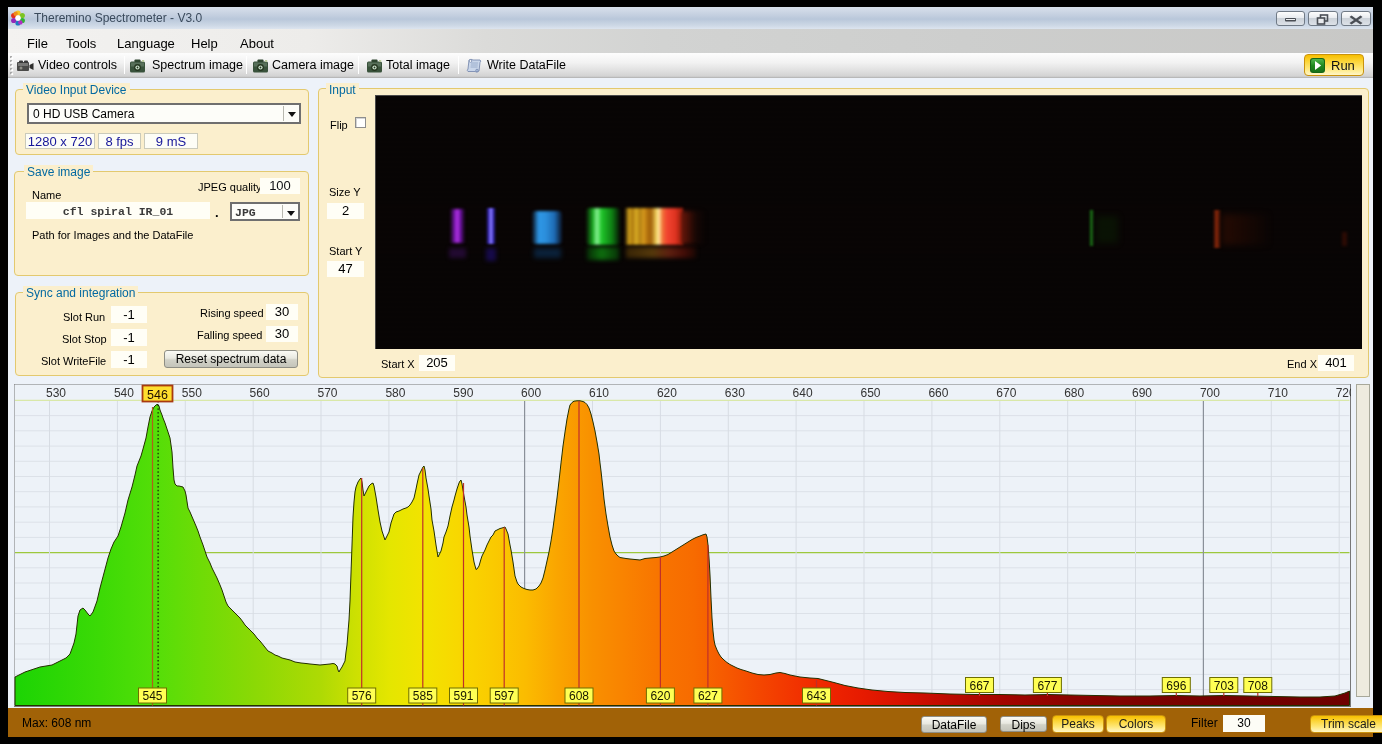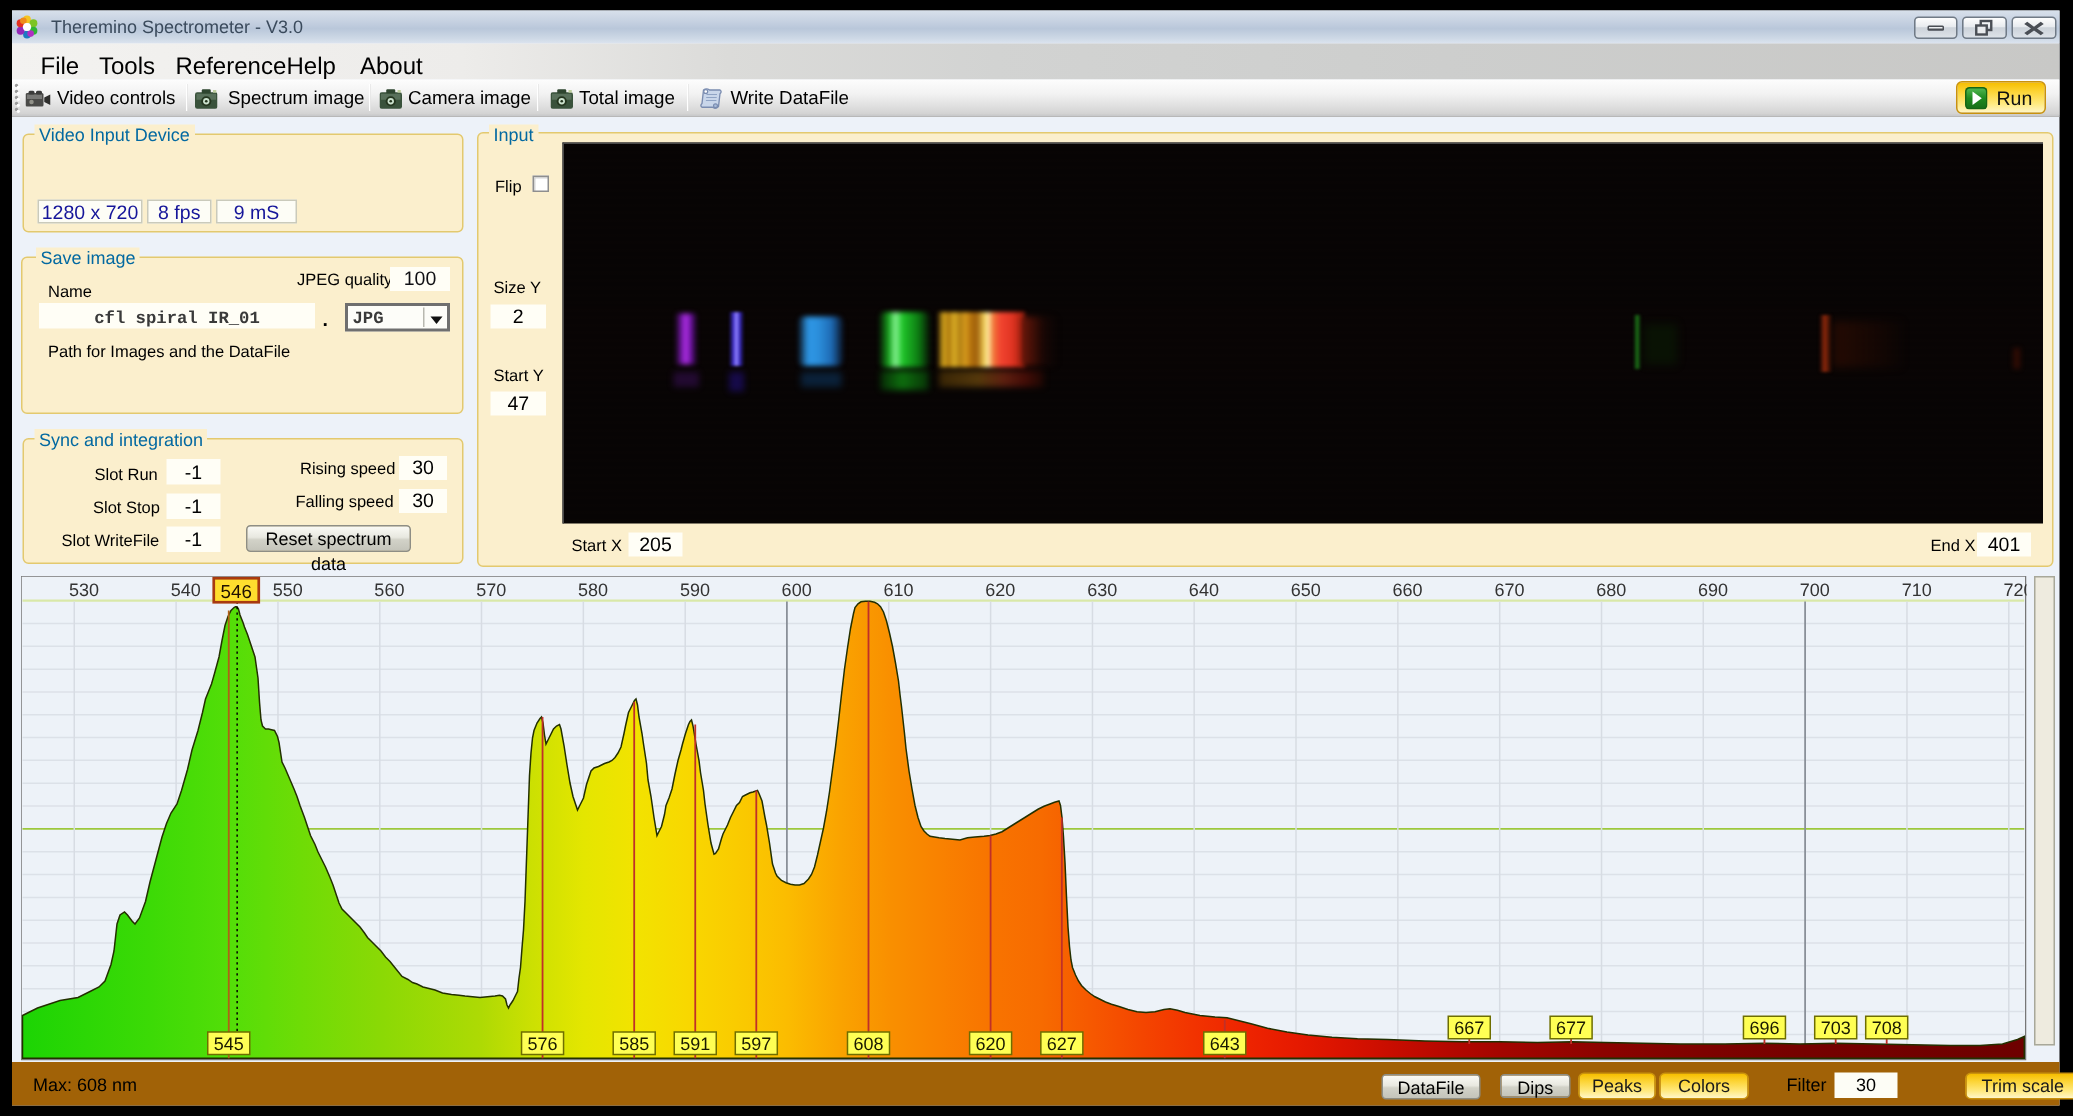--- a/index.html
+++ b/index.html
@@ -8,21 +8,21 @@
 .abs { position:absolute; }
 #win { position:absolute; left:8px; top:7px; width:1365px; height:730px; background:#EDF2F9; }
 
 #titlebar { position:absolute; left:0; top:0; width:100%; height:22px;
   background:linear-gradient(to bottom,#D8E0EB 0%,#C2CEDF 40%,#B9C7DA 55%,#CED9E6 85%,#DCE4EF 100%); }
 #title-text { position:absolute; left:26px; top:4px; font-size:12px; color:#3A4A5C; }
 .wbtn { position:absolute; top:4px; height:15px; border:1px solid #707A86; border-radius:3px;
   background:linear-gradient(to bottom,#FDFDFD 0%,#E8EBEF 45%,#CCD2D9 50%,#DDE2E8 100%); }
 
 #menubar { position:absolute; left:0; top:22px; width:100%; height:24px; background:linear-gradient(to right,#F3F2F0 0%,#EDECEA 22%,#DBDBD9 35%,#D2D3D2 48%,#CDCECD 70%,#C8C8C6 100%); }
-.menuitem { position:absolute; top:7px; font-size:16px; color:#000; }
+.menuitem { position:absolute; top:7px; font-size:13px; color:#000; }
 
 #toolbar { position:absolute; left:0; top:46px; width:100%; height:25px;
   background:linear-gradient(to bottom,#FDFDFD 0%,#F2F2F2 40%,#DFDFDF 75%,#D3D3D3 95%,#C8C8C8 100%);
   border-bottom:1px solid #B8B8B8; }
 .tbtext { position:absolute; top:5px; font-size:12.5px; color:#000; }
 .tbsep { position:absolute; top:3px; width:1px; height:18px; background:#B0B0B0; border-right:1px solid #FFF; }
 
 .group { position:absolute; background:#FBEFCD; border:1px solid #E3C96F; border-radius:4px; }
 .gtitle { position:absolute; font-size:12px; color:#0369a1; background:#FBEFCD; padding:0 3px; }
 .field { position:absolute; background:#FDFDF6; border:1px solid #CACABB; font-size:13px; color:#16169A; text-align:center; }
@@ -61,21 +61,21 @@
           <rect x="11.5" y="2" width="7" height="6" fill="none" stroke="#4A4E55" stroke-width="1.6"></rect>
           <rect x="8.5" y="5" width="7" height="6" fill="#E8EAED" stroke="#4A4E55" stroke-width="1.6"></rect>
         </svg></div>
     <div class="wbtn" style="left:1333px;width:30px"><svg width="28" height="13" viewBox="0 0 28 13">
           <path d="M9.5 2.5 L14 5.8 L18.5 2.5 L20.5 4 L16 7 L20.5 10 L18.5 11.5 L14 8.4 L9.5 11.5 L7.5 10 L12 7 L7.5 4 Z" fill="#4A4E55"></path>
         </svg></div>
   </div>
   <div id="menubar">
     <div class="menuitem" style="left:19px">File</div>
     <div class="menuitem" style="left:58px">Tools</div>
-    <div class="menuitem" style="left:109px">Reference</div>
+    <div class="menuitem" style="left:109px">Language</div>
     <div class="menuitem" style="left:183px">Help</div>
     <div class="menuitem" style="left:232px">About</div>
   </div>
   <div id="toolbar">
     <svg class="abs" style="left:1px;top:2px" width="6" height="21" viewBox="0 0 6 21">
         <g fill="#9A9A9A">
           <circle cx="2" cy="2" r="1.1"></circle>
           <circle cx="2" cy="6" r="1.1"></circle>
           <circle cx="2" cy="10" r="1.1"></circle>
           <circle cx="2" cy="14" r="1.1"></circle>
@@ -151,20 +151,24 @@
             </linearGradient>
           </defs>
           <path d="M5 3 L11.2 7.5 L5 12 Z" fill="#FFFFFF"></path>
         </svg>
       <div class="abs" style="left:26px;top:3px;font-size:13px;color:#111">Run</div>
     </div>
   </div>
 
   <div class="group" style="left:7px;top:82px;width:294px;height:66px"></div>
   <div class="gtitle" style="left:15px;top:76px">Video Input Device</div>
+  <div class="combo" style="left:19px;top:96px;width:274px;height:21px">
+    <div style="position:absolute;left:4px;top:2px;font-size:12px;color:#000">0 HD USB Camera</div>
+    <div class="arr"></div>
+  </div>
   <div class="field" style="left:17px;top:126px;width:70px;height:16px;line-height:15px">1280 x 720</div>
   <div class="field" style="left:90px;top:126px;width:43px;height:16px;line-height:15px">8 fps</div>
   <div class="field" style="left:136px;top:126px;width:54px;height:16px;line-height:15px">9 mS</div>
 
   <div class="group" style="left:6px;top:164px;width:295px;height:105px"></div>
   <div class="gtitle" style="left:16px;top:158px">Save image</div>
   <label class="plain" style="left:190px;top:174px">JPEG quality</label>
   <div class="wfield" style="left:252px;top:171px;width:40px;height:16px;line-height:16px">100</div>
   <label class="plain" style="left:24px;top:182px">Name</label>
   <div class="wfield" style="left:18px;top:195px;width:184px;height:17px;line-height:17px"><mono style="font-size:11.5px;font-weight:bold;color:#3A3A3A">cfl spiral IR_01</mono></div>
@@ -180,21 +184,21 @@
   <label class="plain" style="left:55px;top:304px">Slot Run</label>
   <div class="wfield" style="left:103px;top:299px;width:36px;height:17px;line-height:17px;color:#000">-1</div>
   <label class="plain" style="left:54px;top:326px">Slot Stop</label>
   <div class="wfield" style="left:103px;top:322px;width:36px;height:17px;line-height:17px;color:#000">-1</div>
   <label class="plain" style="left:33px;top:348px">Slot WriteFile</label>
   <div class="wfield" style="left:103px;top:344px;width:36px;height:17px;line-height:17px;color:#000">-1</div>
   <label class="plain" style="left:192px;top:300px">Rising speed</label>
   <div class="wfield" style="left:258px;top:297px;width:32px;height:16px;line-height:16px;color:#000">30</div>
   <label class="plain" style="left:189px;top:322px">Falling speed</label>
   <div class="wfield" style="left:258px;top:319px;width:32px;height:16px;line-height:16px;color:#000">30</div>
-  <div class="btn" style="left:156px;top:343px;width:110px;height:18px;line-height:17px">Reset spectrum data</div>
+  <div class="btn" style="left:156px;top:343px;width:134px;height:18px;line-height:17px">Reset spectrum data</div>
 
   <div class="group" style="left:310px;top:81px;width:1051px;height:290px"></div>
   <div class="gtitle" style="left:318px;top:76px">Input</div>
   <label class="plain" style="left:322px;top:112px">Flip</label>
   <div style="position:absolute;left:347px;top:110px;width:11px;height:11px;background:#FFF;border:1px solid #8E8E8E;box-shadow:inset 1px 1px 0 #D4D4D4"></div>
   <label class="plain" style="left:321px;top:179px">Size Y</label>
   <div class="wfield" style="left:319px;top:196px;width:37px;height:16px;line-height:16px;color:#000">2</div>
   <label class="plain" style="left:321px;top:238px">Start Y</label>
   <div class="wfield" style="left:319px;top:254px;width:37px;height:16px;line-height:16px;color:#000">47</div>
   <label class="plain" style="left:373px;top:351px">Start X</label>

